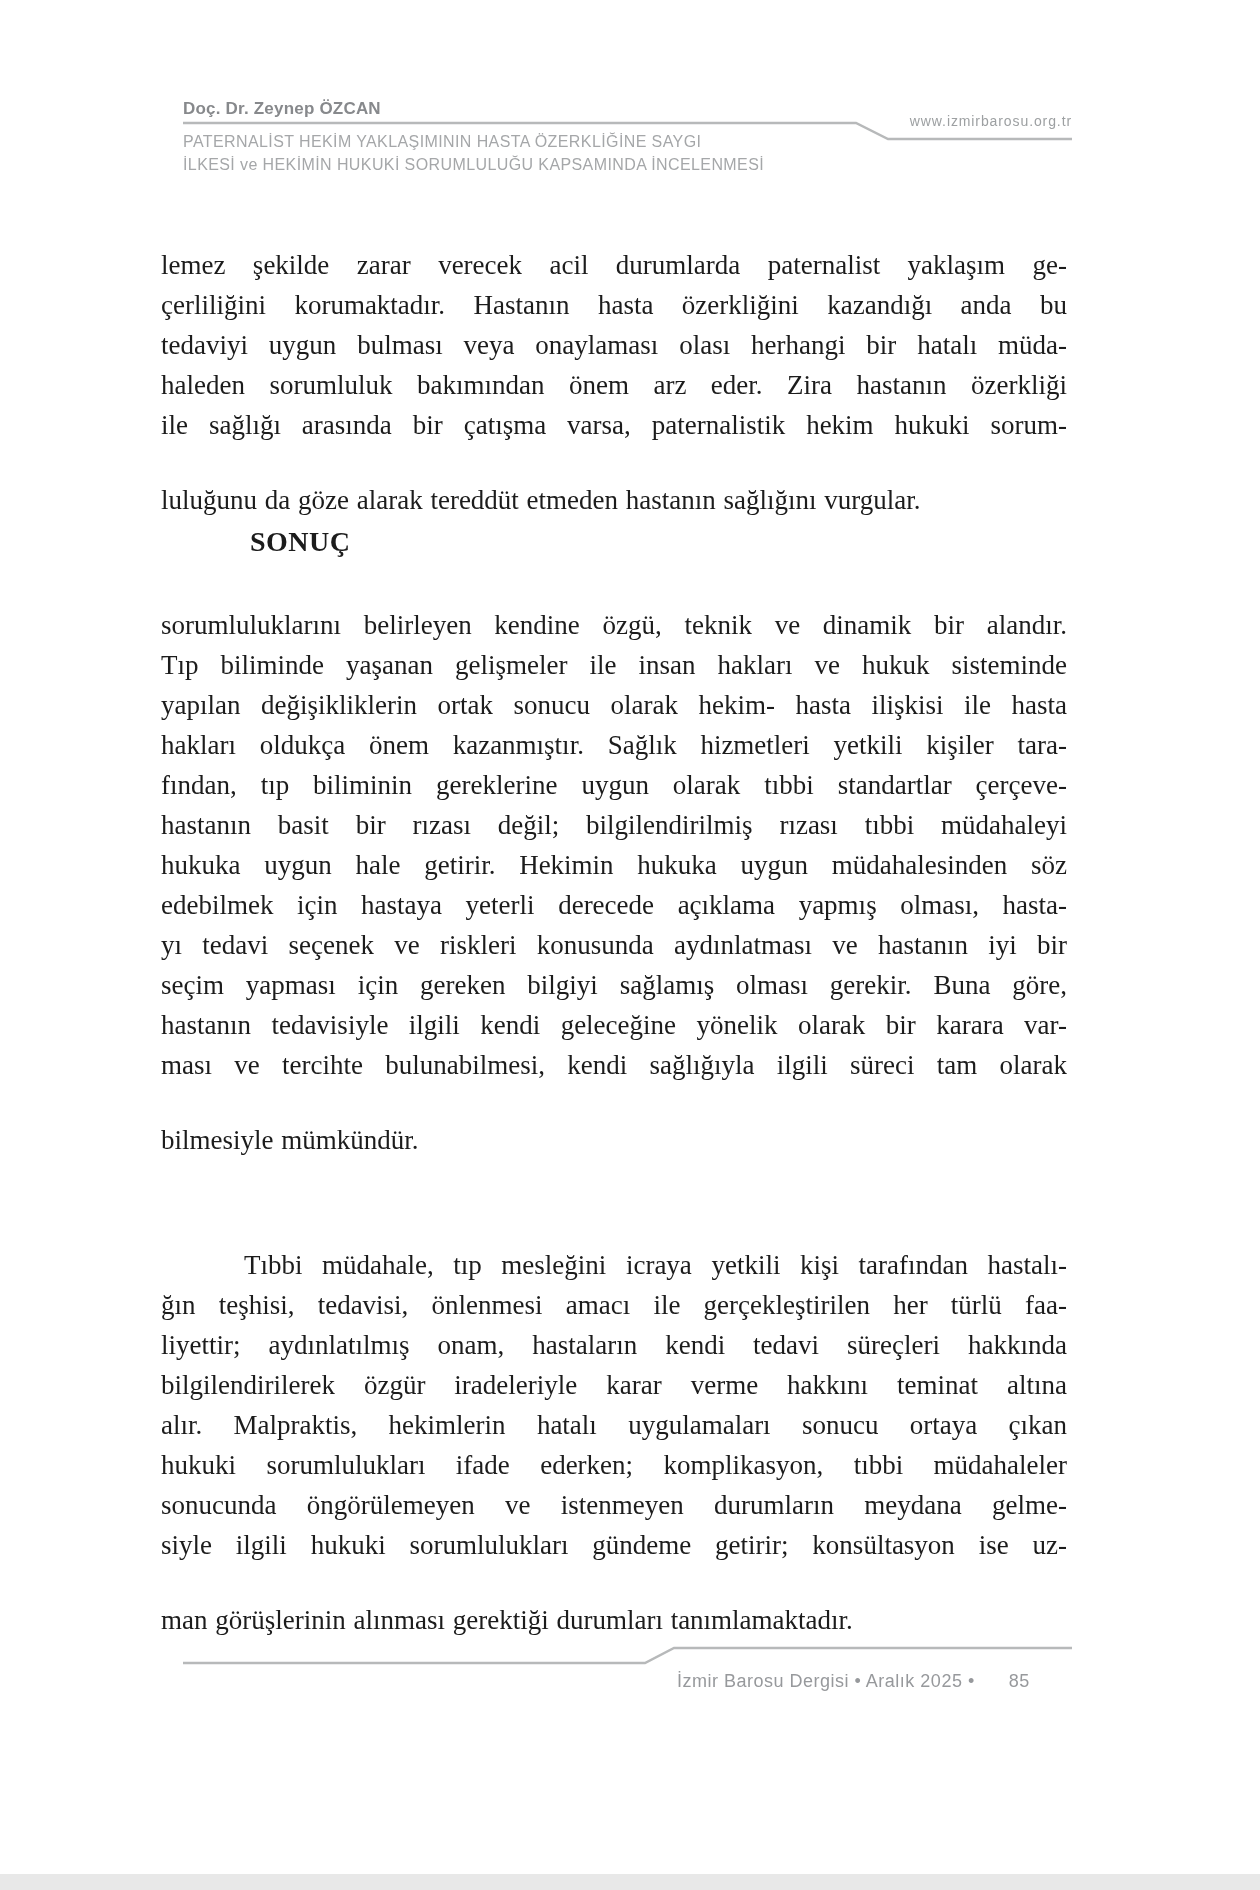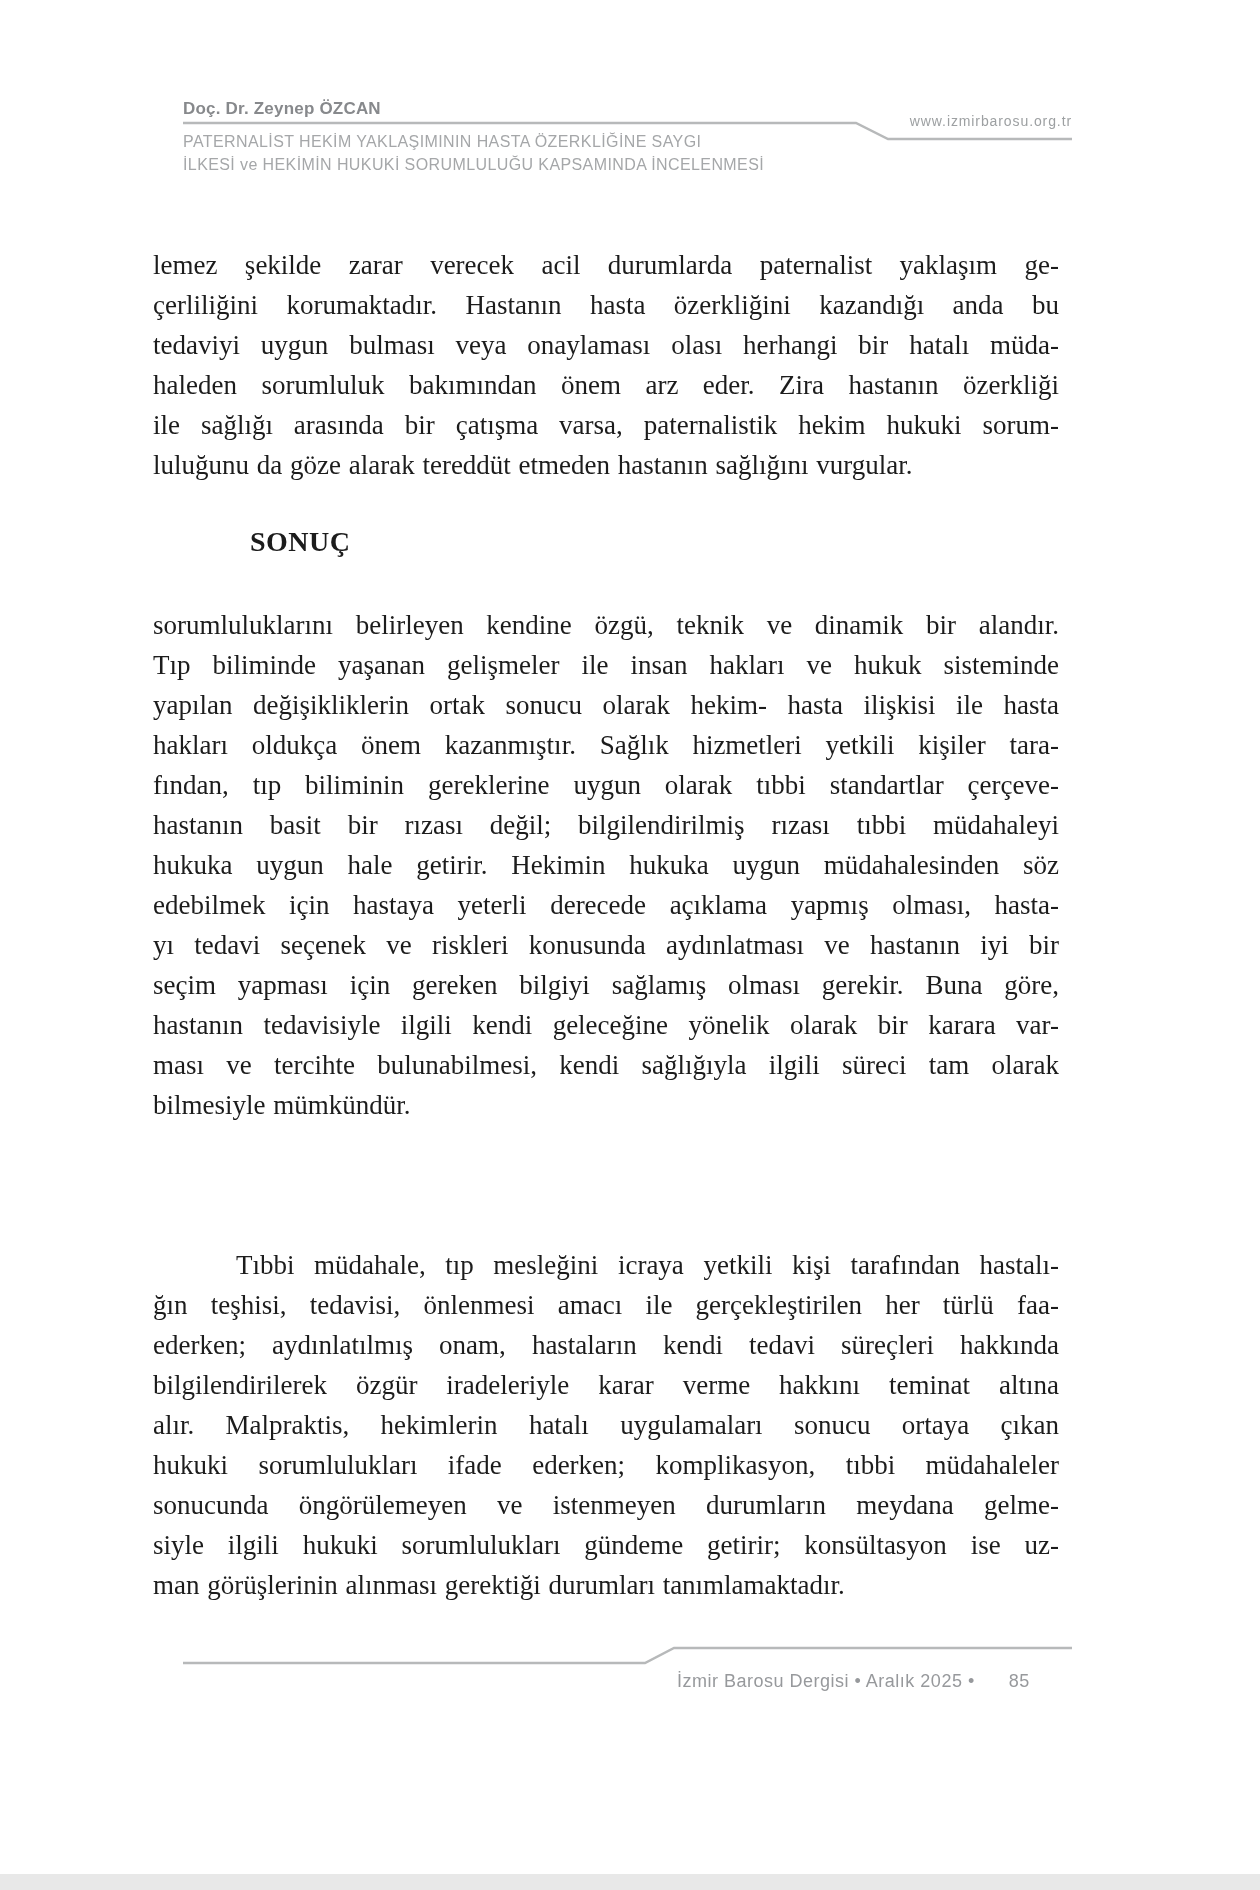--- a/index.html
+++ b/index.html
@@ -47,32 +47,32 @@
     position: absolute;
     left: 183px; top: 130px;
     font-family: "Liberation Sans", sans-serif;
     font-size: 16px;
     line-height: 23px;
     letter-spacing: 0.4px;
     color: var(--title-gray, #a5a7a9);
   }
   .bodycol {
     position: absolute;
-    left: 153px;
+    left: 161px;
     width: 906px;
     color: var(--body-text, #1c1c1c);
   }
   .para .line {
     font-size: 27px;
     line-height: 40px;
     text-align: justify;
     text-align-last: justify;
     word-spacing: 1px;
   }
-  .para .line.last { text-align-last: left; }
+  .para .line.last { text-align-last: left; margin-top: 35px; }
   .para .line.indent { padding-left: 83px; }
   .p1 { top: 245px; }
   .p2 { top: 605px; }
   .p3 { top: 1245px; }
   .heading {
     position: absolute;
     left: 250px; top: 524px;
     margin: 0;
     font-family: "Liberation Serif", serif;
     font-weight: bold;
@@ -136,21 +136,21 @@
       <div class="line">yı tedavi seçenek ve riskleri konusunda aydınlatması ve hastanın iyi bir</div>
       <div class="line">seçim yapması için gereken bilgiyi sağlamış olması gerekir. Buna göre,</div>
       <div class="line">hastanın tedavisiyle ilgili kendi geleceğine yönelik olarak bir karara var-</div>
       <div class="line">ması ve tercihte bulunabilmesi, kendi sağlığıyla ilgili süreci tam olarak</div>
       <div class="line last">bilmesiyle mümkündür.</div>
     </div>
 
   <div class="bodycol para p3">
       <div class="line indent">Tıbbi müdahale, tıp mesleğini icraya yetkili kişi tarafından hastalı-</div>
       <div class="line">ğın teşhisi, tedavisi, önlenmesi amacı ile gerçekleştirilen her türlü faa-</div>
-      <div class="line">ederken; aydınlatılmış onam, hastaların kendi tedavi süreçleri hakkında</div>
+      <div class="line">liyettir; aydınlatılmış onam, hastaların kendi tedavi süreçleri hakkında</div>
       <div class="line">bilgilendirilerek özgür iradeleriyle karar verme hakkını teminat altına</div>
       <div class="line">alır. Malpraktis, hekimlerin hatalı uygulamaları sonucu ortaya çıkan</div>
       <div class="line">hukuki sorumlulukları ifade ederken; komplikasyon, tıbbi müdahaleler</div>
       <div class="line">sonucunda öngörülemeyen ve istenmeyen durumların meydana gelme-</div>
       <div class="line">siyle ilgili hukuki sorumlulukları gündeme getirir; konsültasyon ise uz-</div>
       <div class="line last">man görüşlerinin alınması gerektiği durumları tanımlamaktadır.</div>
     </div>
 
   <div class="footer">
     <span>İzmir Barosu Dergisi • Aralık 2025 •</span><span class="pagenum">85</span>

